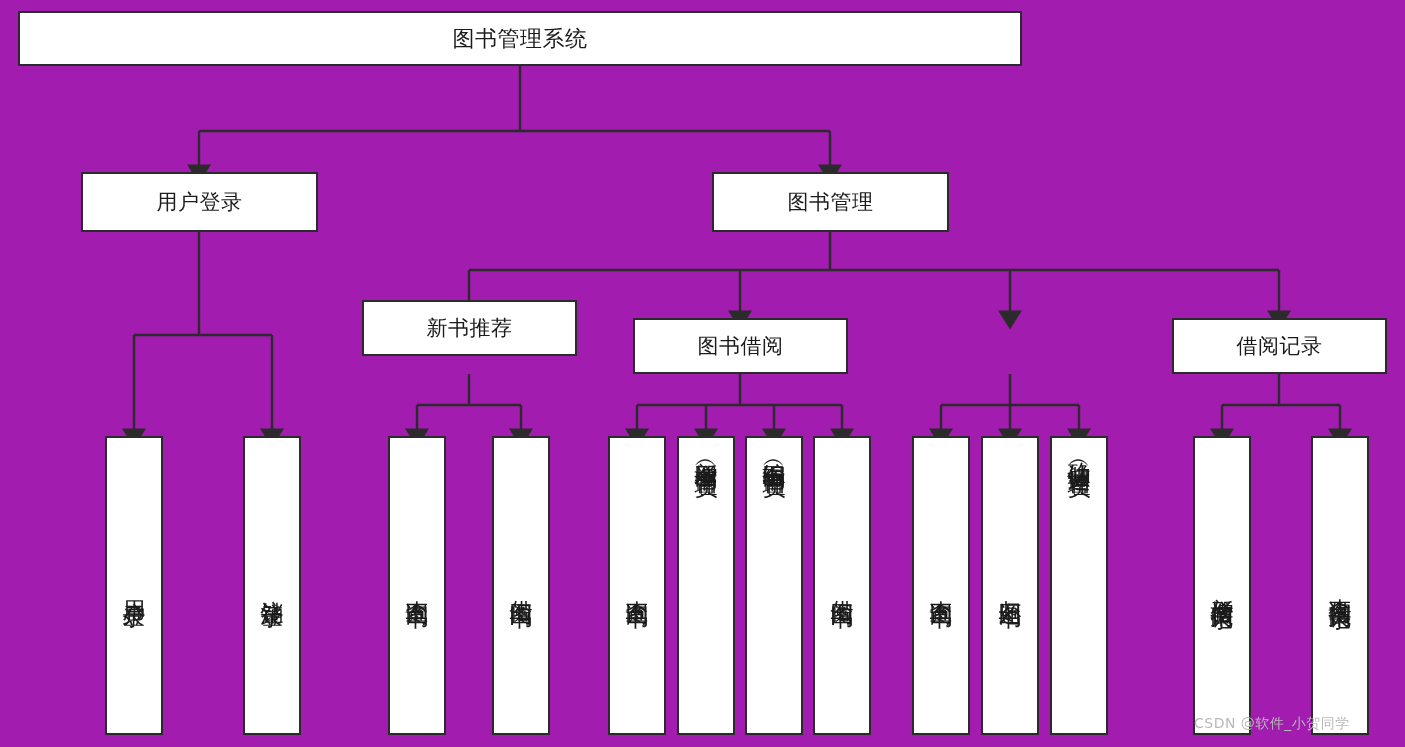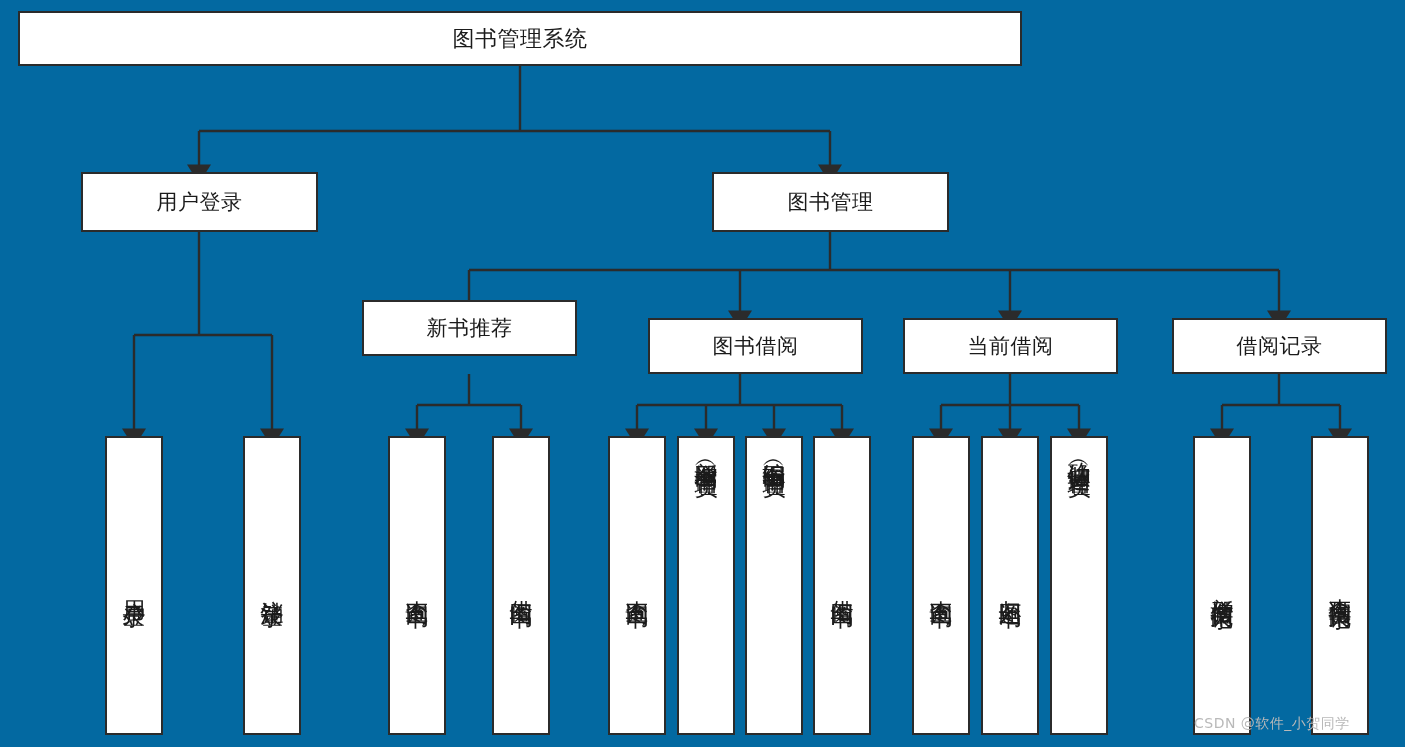--- a/index.html
+++ b/index.html
@@ -8,21 +8,21 @@
     padding: 0;
     background: #ffffff;
   }
   body {
     font-family: "DejaVu Sans", "Liberation Sans", sans-serif;
   }
   #diagram-canvas {
     position: relative;
     width: 1405px;
     height: 747px;
-    background: #0369a1;
+    background: #a21caf;
     overflow: hidden;
   }
   #connector-layer {
     position: absolute;
     left: 0;
     top: 0;
     width: 1405px;
     height: 747px;
     pointer-events: none;
   }
@@ -142,25 +142,22 @@
   <div class="node horiz" style="left:81px; top:172px; width:237px; height:60px;">
     <span class="node-label">用户登录</span>
   </div>
   <div class="node horiz" style="left:712px; top:172px; width:237px; height:60px;">
     <span class="node-label">图书管理</span>
   </div>
 
   <div class="node horiz" style="left:362px; top:300px; width:215px; height:56px;">
     <span class="node-label">新书推荐</span>
   </div>
-  <div class="node horiz" style="left:648px; top:318px; width:215px; height:56px;">
+  <div class="node horiz" style="left:633px; top:318px; width:215px; height:56px;">
     <span class="node-label">图书借阅</span>
-  </div>
-  <div class="node horiz" style="left:903px; top:318px; width:215px; height:56px;">
-    <span class="node-label">当前借阅</span>
   </div>
   <div class="node horiz" style="left:1172px; top:318px; width:215px; height:56px;">
     <span class="node-label">借阅记录</span>
   </div>
 
   <div class="node vert centered" style="left:105px; top:436px; width:58px; height:299px;">
     <span class="node-label">用户登录</span>
   </div>
   <div class="node vert centered" style="left:243px; top:436px; width:58px; height:299px;">
     <span class="node-label">注销登录</span>

